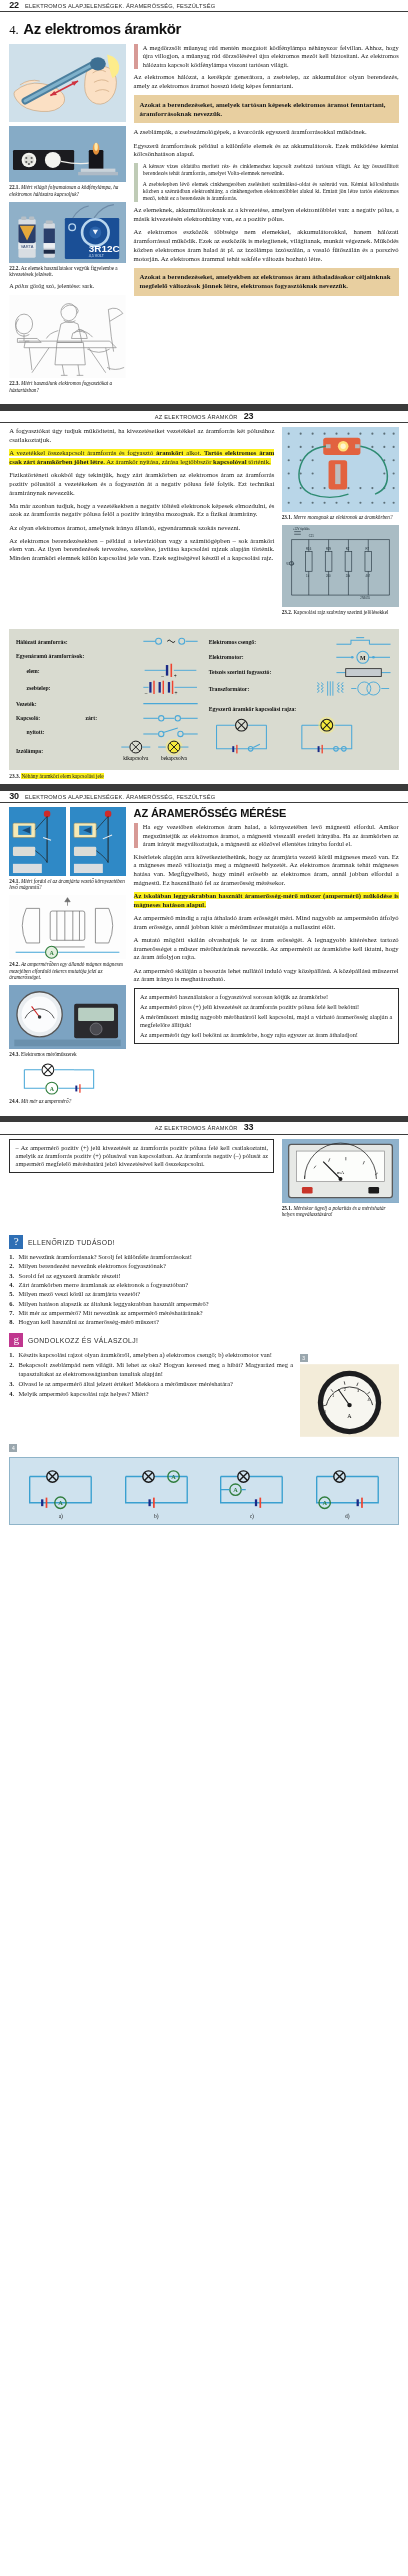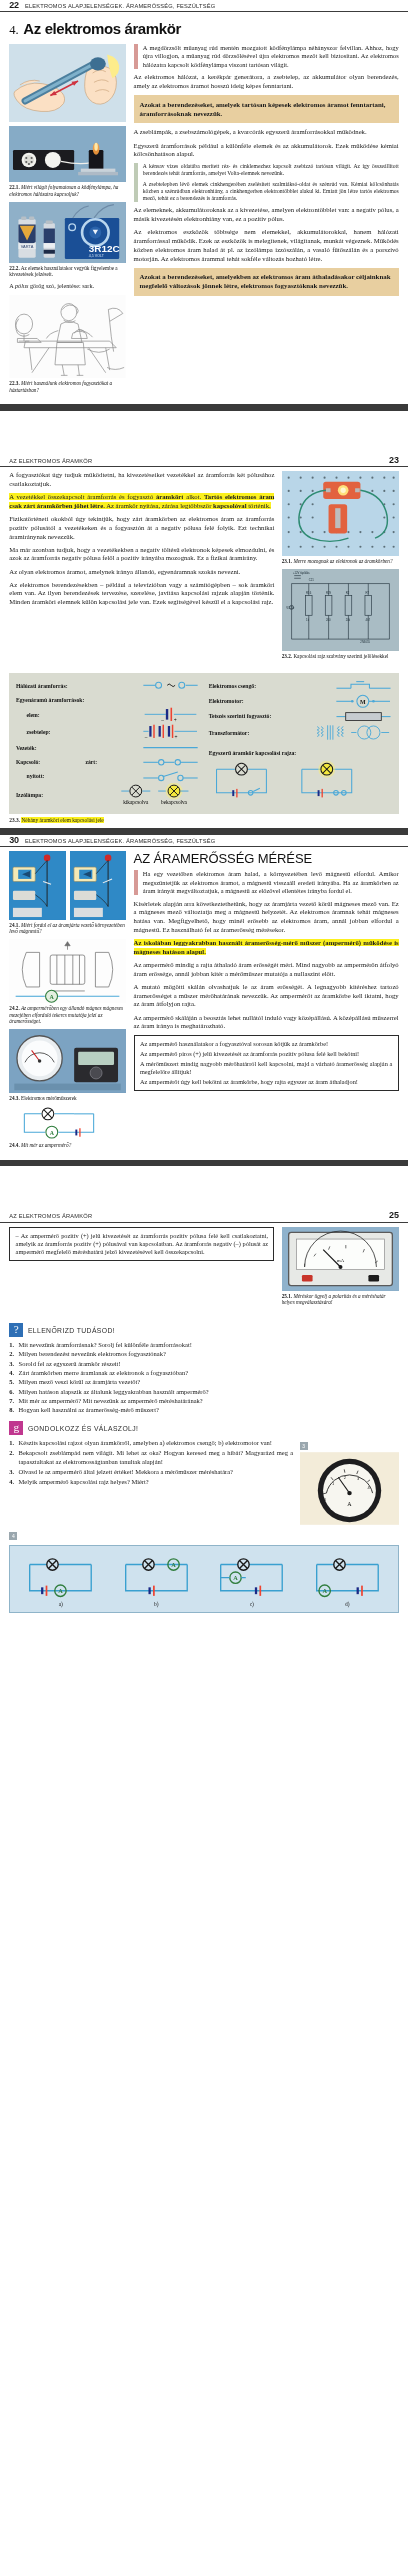--- a/index.html
+++ b/index.html
@@ -19,21 +19,21 @@
   }
   
   .runhead {
     display: flex;
     align-items: baseline;
     gap: 6px;
     padding: 0 9.3px 1.3px 9.3px;
     border-bottom: 1.5px solid #3c3c3c;
     margin: 0 0 0 0;
   }
-  .runhead.right { justify-content: space-between; margin-top: 44px; }
+  .runhead.right { justify-content: center; }
   .runhead .folio {
     font-family: "Liberation Sans", sans-serif;
     font-weight: bold;
     font-size: 9px;
     letter-spacing: -0.2px;
     color: #1a1a1a;
   }
   .runhead .rh-title {
     font-family: "Liberation Sans", sans-serif;
     font-size: 5.7px;
@@ -170,22 +170,22 @@
     text-align: center;
   }
   .symcaption {
     font-size: 5.4px;
     margin-top: 2.6px;
   }
   .symcaption .n { font-weight: bold; }
   
   h2.sect {
     font-family: "Liberation Sans", sans-serif;
-    font-weight: normal;
-    font-size: 13px;
+    font-weight: bold;
+    font-size: 11px;
     letter-spacing: -0.1px;
     margin: 0 0 4.6px 0;
     color: #111;
   }
   
   .rulesbox {
     border: 0.7px solid #2b2b2b;
     padding: 4px 5.3px;
     margin: 2.6px 0 4.6px 0;
   }
@@ -953,21 +953,21 @@
     </div>
   </div>
 </div>
 
 <div class="pagegap"></div>
 
 <div class="page">
 
   <div class="runhead right">
     <span class="rh-title">AZ ELEKTROMOS ÁRAMKÖR</span>
-    <span class="folio">25</span>
+    <span class="folio">33</span>
   </div>
 
   <div class="cols rev">
     <div class="col-main">
       <div class="topbox">– Az ampermérő pozitív (+) jelű kivezetését az áramforrás pozitív pólusa felé kell csatlakoztatni, amelyik az áramforrás pozitív (+) pólusával van kapcsolatban. Az áramforrás negatív (–) pólusát az ampermérő megfelelő méréshatárú jelző kivezetésével kell összekapcsolni.</div>
     </div>
     <div class="col-side">
       <svg class="figbox art art-photo" viewBox="0 0 176 96" width="117" height="64">
         <rect width="176" height="96" fill="#8fb2cc"></rect>
         <rect x="10" y="8" width="156" height="80" rx="4" fill="#e7e9e6" stroke="#5a5a5a" stroke-width="2"></rect>

